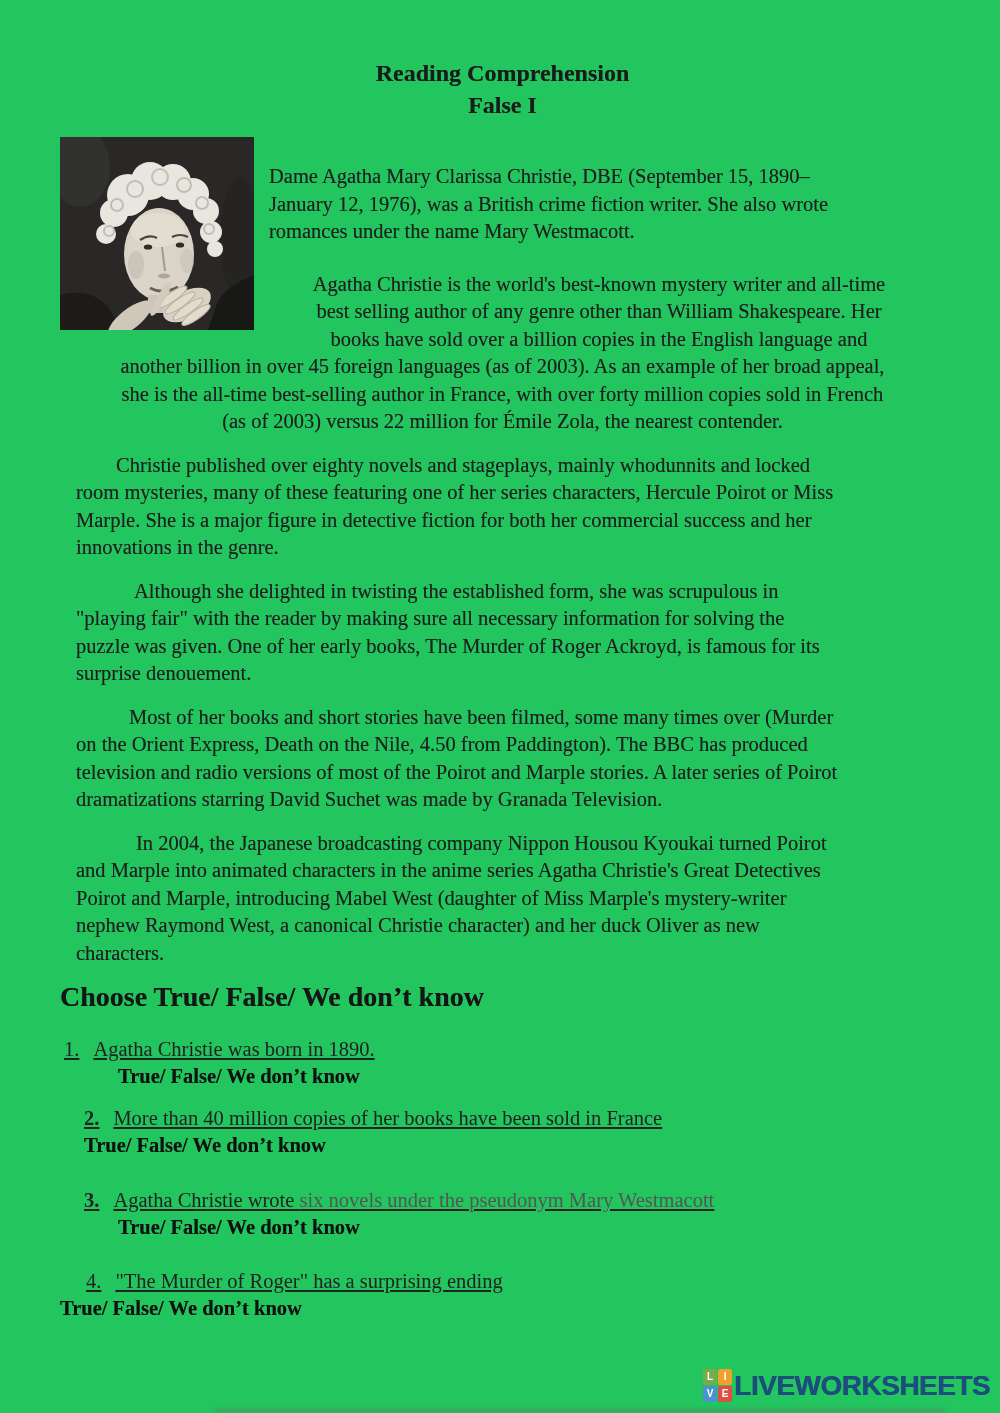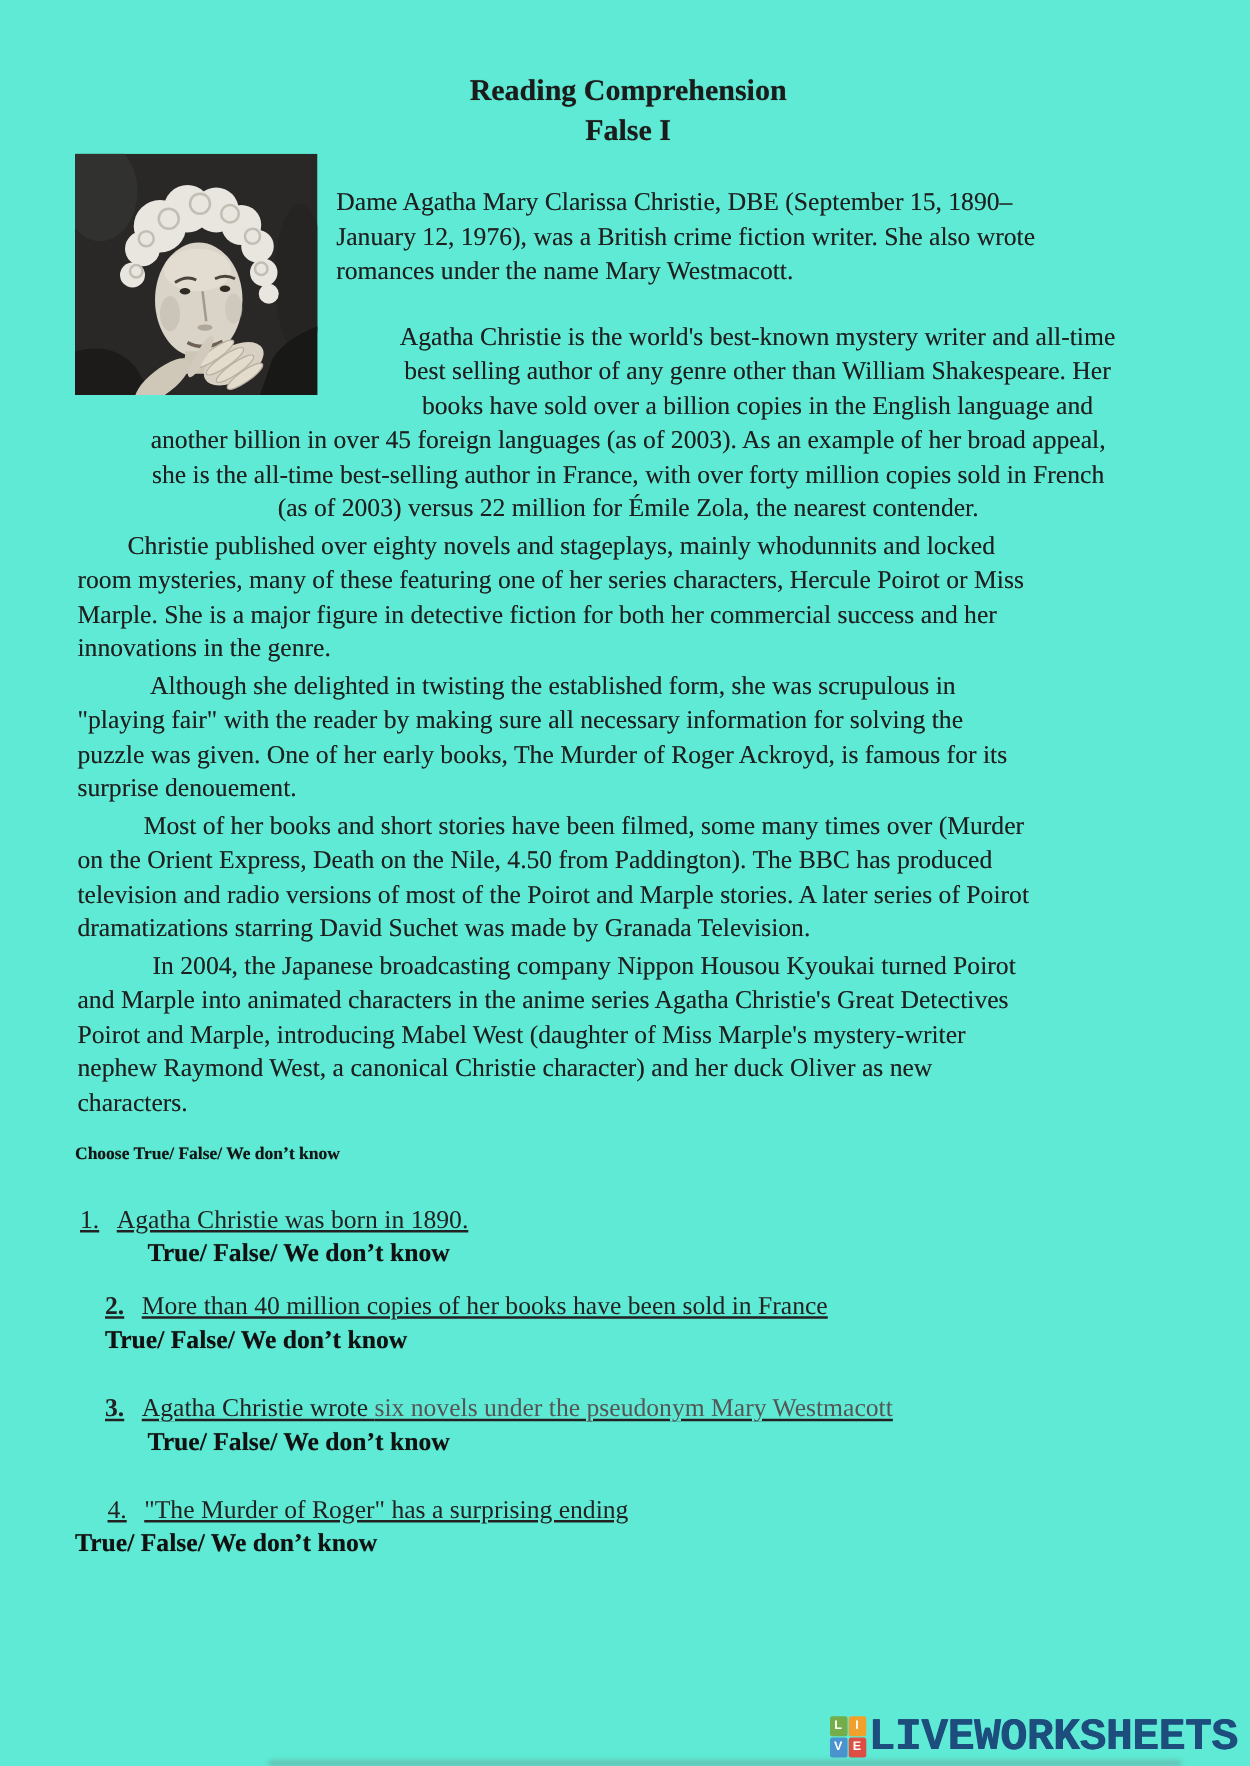--- a/index.html
+++ b/index.html
@@ -1,42 +1,42 @@
 <!DOCTYPE html>
 <html><head>
 <meta charset="utf-8">
 <style>
   html,body{margin:0;padding:0;background:#ffffff;}
   .page{
     position:relative;
     width:1000px;height:1413px;
-    background:#5eead4;
+    background:#22c55e;
     overflow:hidden;
     font-family:"Liberation Serif","DejaVu Serif",serif;
     color:#222;
   }
   .doc{padding:58px 55px 0 60px;}
   
   .title-block{text-align:center;font-weight:bold;font-size:24px;line-height:31.5px;color:#1b1b1b;
     text-shadow:0 0 0.6px rgba(20,20,20,0.55);}
   
   .article{margin-top:1px;font-size:20.5px;line-height:27.5px;color:#1f1f1f;
     text-shadow:0 0 0.5px rgba(30,30,30,0.5);}
   .photo{float:left;width:194px;height:193px;margin:0 15px 2px 0;padding:0;}
   .photo svg{display:block;width:194px;height:193px;}
-  .para{margin:2px;white-space:pre-line;}
+  .para{margin:16px;white-space:pre-line;}
   .para.p1{padding-top:26px;}
   .para.p2{margin-top:25px;text-align:center;}
   .para.p3{text-indent:40px;}
   .para.p4{text-indent:58px;}
   .para.p5{text-indent:53px;}
   .para.p6{text-indent:60px;}
   
   .exercise{clear:none;}
-  .ex-heading{margin-top:13px;font-weight:bold;font-size:14px;line-height:27.5px;color:#151515;
+  .ex-heading{margin-top:13px;font-weight:bold;font-size:28px;line-height:27.5px;color:#151515;
     text-shadow:0 0 0.6px rgba(15,15,15,0.55);}
   .question{font-size:20.5px;line-height:27.5px;}
   .question .q-statement{color:#222;text-decoration:underline;}
   .q-num{margin-right:14px;}
   .q2 .q-num,.q3 .q-num{font-weight:bold;}
   .q-answer{font-weight:bold;color:#111;text-shadow:0 0 0.6px rgba(15,15,15,0.55);cursor:pointer;}
   .q1{margin-top:25px;}
   .q2{margin-top:14px;}
   .q3{margin-top:27px;}
   .q4{margin-top:26px;}
@@ -47,21 +47,21 @@
   .q3 .q-statement{padding-left:24px;}
   .q3 .q-answer{padding-left:58px;}
   .q4 .q-statement{padding-left:26px;}
   .q4 .q-answer{padding-left:0;}
   .q3 .stmt-gray{color:#555;}
   
   .logo{position:absolute;top:1369px;right:10px;display:flex;align-items:center;cursor:pointer;}
   .logo-grid{display:grid;grid-template-columns:14px 14px;grid-template-rows:16px 16px;gap:1px;margin-right:2px;}
   .logo-cell{display:flex;align-items:center;justify-content:center;border-radius:2px;
     color:#fff;font-family:"Liberation Sans",sans-serif;font-weight:bold;font-size:10px;line-height:1;}
-  .logo-text{font-family:Liberation Mono, monospace;font-weight:700;font-size:36px;
+  .logo-text{font-family:Liberation Sans, sans-serif;font-weight:700;font-size:28px;
     letter-spacing:-0.5px;text-shadow:0.5px 0 0 currentColor;}
   
   .scan-artifact{position:absolute;left:215px;width:730px;height:5px;bottom:0;
     background:rgba(110,110,110,0.30);filter:blur(1.6px);border-radius:2px;}
 </style>
 </head>
 <body>
 
 <div class="page">
   <div class="doc">

